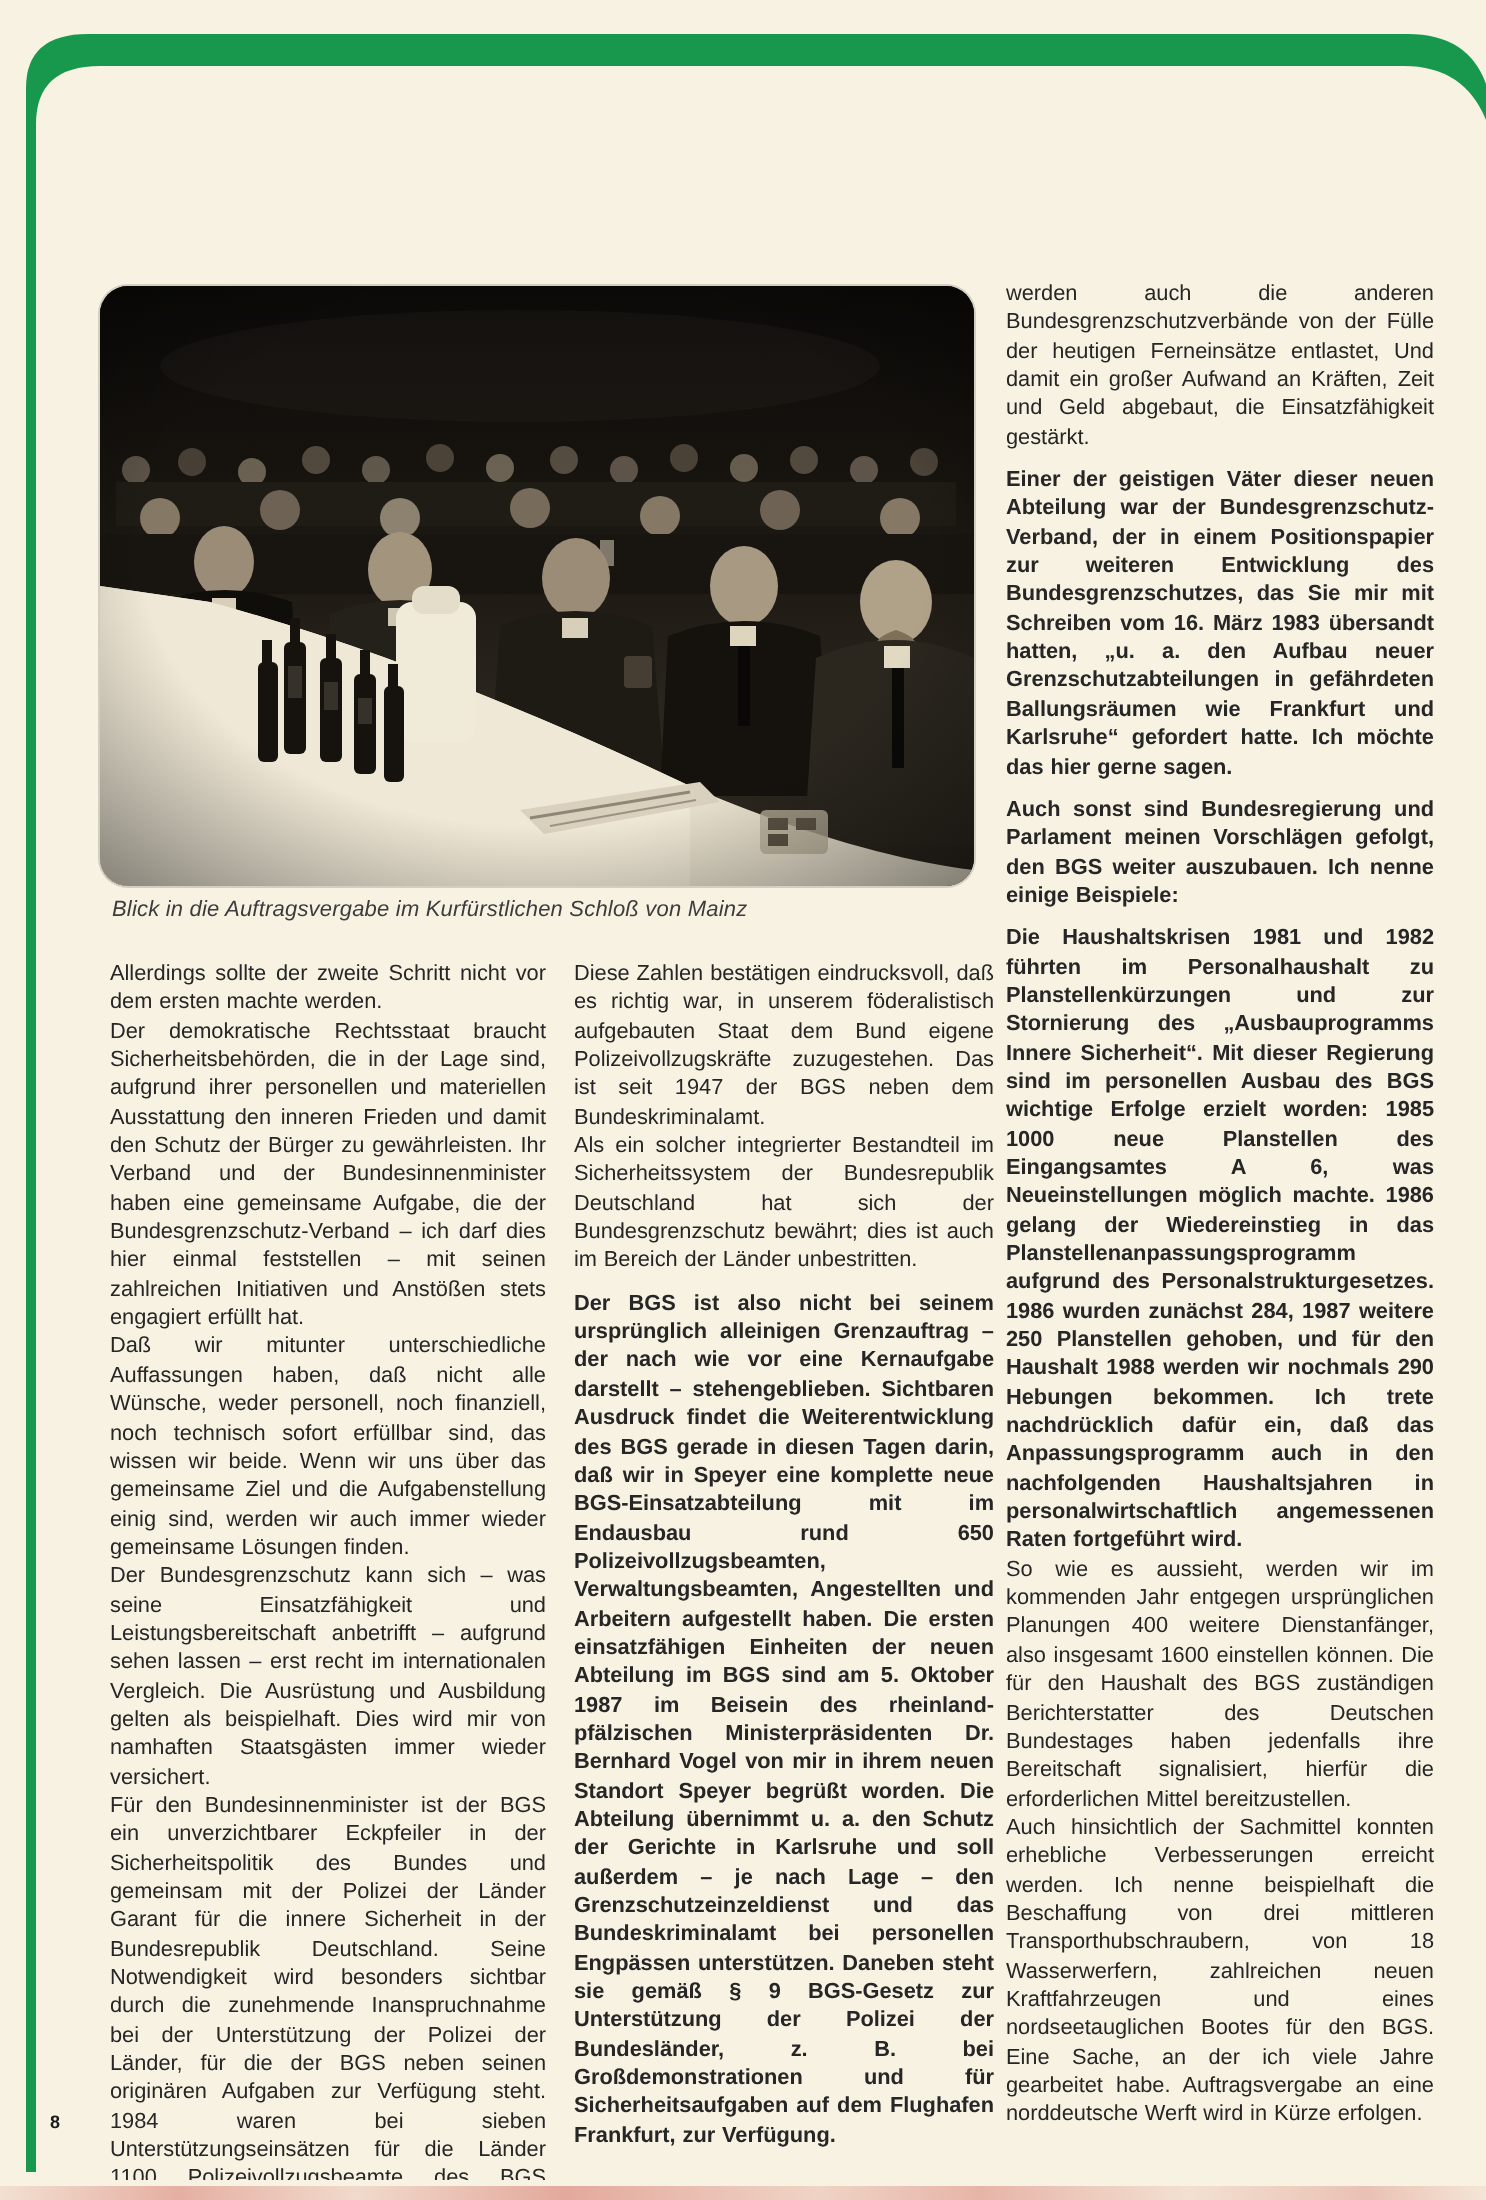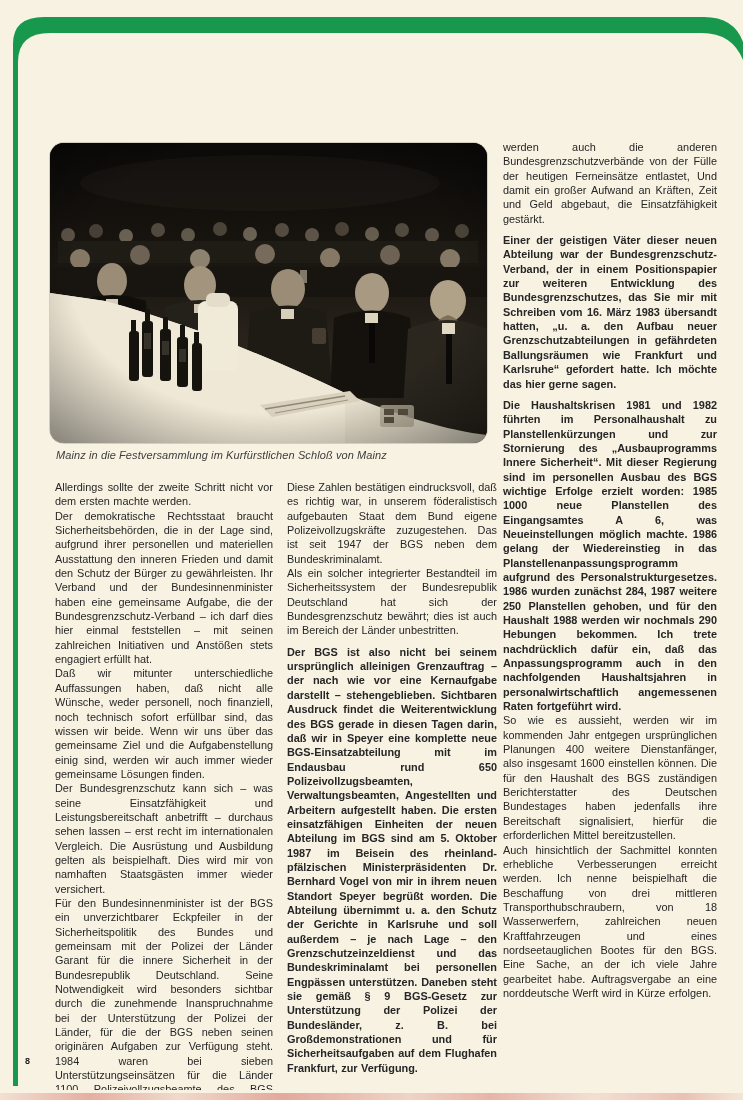--- a/index.html
+++ b/index.html
@@ -150,40 +150,41 @@
     <path d="M215,266 L295,253" stroke="#8f8674" stroke-width="1.4" fill="none"></path>
     <path d="M225,270 L298,257" stroke="#9c9280" stroke-width="1" fill="none"></path>
     <rect x="330" y="262" width="34" height="22" rx="3" fill="#b9b09b" opacity="0.8"></rect>
     <rect x="334" y="266" width="10" height="6" fill="#5c5344"></rect>
     <rect x="348" y="266" width="10" height="6" fill="#5c5344"></rect>
     <rect x="334" y="274" width="10" height="6" fill="#5c5344"></rect>
     <rect x="0" y="0" width="437" height="300" fill="url(#vig)"></rect>
   </svg>
 </div>
 
-<div class="caption">Mainz in die Festversammlung im Kurfürstlichen Schloß von Mainz</div>
+<div class="caption">Blick in die Auftragsvergabe im Kurfürstlichen Schloß von Mainz</div>
 
 <div id="col1" class="col">
   <p>Allerdings sollte der zweite Schritt nicht vor dem ersten machte werden.</p>
   <p>Der demokratische Rechtsstaat braucht Sicherheitsbehörden, die in der Lage sind, aufgrund ihrer personellen und materiellen Ausstattung den inneren Frieden und damit den Schutz der Bürger zu gewährleisten. Ihr Verband und der Bundesinnenminister haben eine gemeinsame Aufgabe, die der Bundesgrenzschutz-Verband – ich darf dies hier einmal feststellen – mit seinen zahlreichen Initiativen und Anstößen stets engagiert erfüllt hat.</p>
   <p>Daß wir mitunter unterschiedliche Auffassungen haben, daß nicht alle Wünsche, weder personell, noch finanziell, noch technisch sofort erfüllbar sind, das wissen wir beide. Wenn wir uns über das gemeinsame Ziel und die Aufgabenstellung einig sind, werden wir auch immer wieder gemeinsame Lösungen finden.</p>
-  <p>Der Bundesgrenzschutz kann sich – was seine Einsatzfähigkeit und Leistungsbereitschaft anbetrifft – durchaus sehen lassen – erst recht im internationalen Vergleich. Die Ausrüstung und Ausbildung gelten als beispielhaft. Dies wird mir von namhaften Staatsgästen immer wieder versichert.</p>
+  <p>Der Bundesgrenzschutz kann sich – was seine Einsatzfähigkeit und Leistungsbereitschaft anbetrifft – aufgrund sehen lassen – erst recht im internationalen Vergleich. Die Ausrüstung und Ausbildung gelten als beispielhaft. Dies wird mir von namhaften Staatsgästen immer wieder versichert.</p>
   <p>Für den Bundesinnenminister ist der BGS ein unverzichtbarer Eckpfeiler in der Sicherheitspolitik des Bundes und gemeinsam mit der Polizei der Länder Garant für die innere Sicherheit in der Bundesrepublik Deutschland. Seine Notwendigkeit wird besonders sichtbar durch die zunehmende Inanspruchnahme bei der Unterstützung der Polizei der Länder, für die der BGS neben seinen originären Aufgaben zur Verfügung steht. 1984 waren bei sieben Unterstützungseinsätzen für die Länder 1100 Polizeivollzugsbeamte des BGS beteiligt, 1985 waren es bereits 18 Einsätze</p>
 </div>
 
 <div id="col2" class="col">
   <p>Diese Zahlen bestätigen eindrucksvoll, daß es richtig war, in unserem föderalistisch aufgebauten Staat dem Bund eigene Polizeivollzugskräfte zuzugestehen. Das ist seit 1947 der BGS neben dem Bundeskriminalamt.</p>
   <p>Als ein solcher integrierter Bestandteil im Sicherheitssystem der Bundesrepublik Deutschland hat sich der Bundesgrenzschutz bewährt; dies ist auch im Bereich der Länder unbestritten.</p>
   <p class="gap">Der BGS ist also nicht bei seinem ursprünglich alleinigen Grenzauftrag – der nach wie vor eine Kernaufgabe darstellt – stehengeblieben. Sichtbaren Ausdruck findet die Weiterentwicklung des BGS gerade in diesen Tagen darin, daß wir in Speyer eine komplette neue BGS-Einsatzabteilung mit im Endausbau rund 650 Polizeivollzugsbeamten, Verwaltungsbeamten, Angestellten und Arbeitern aufgestellt haben. Die ersten einsatzfähigen Einheiten der neuen Abteilung im BGS sind am 5. Oktober 1987 im Beisein des rheinland-pfälzischen Ministerpräsidenten Dr. Bernhard Vogel von mir in ihrem neuen Standort Speyer begrüßt worden. Die Abteilung übernimmt u. a. den Schutz der Gerichte in Karlsruhe und soll außerdem – je nach Lage – den Grenzschutzeinzeldienst und das Bundeskriminalamt bei personellen Engpässen unterstützen. Daneben steht sie gemäß § 9 BGS-Gesetz zur Unterstützung der Polizei der Bundesländer, z. B. bei Großdemonstrationen und für Sicherheitsaufgaben auf dem Flughafen Frankfurt, zur Verfügung.</p>
 
 </div>
 
 <div id="col3" class="col">
   <p>werden auch die anderen Bundesgrenzschutzverbände von der Fülle der heutigen Ferneinsätze entlastet, Und damit ein großer Aufwand an Kräften, Zeit und Geld abgebaut, die Einsatzfähigkeit gestärkt.</p>
   <p class="gap">Einer der geistigen Väter dieser neuen Abteilung war der Bundesgrenzschutz-Verband, der in einem Positionspapier zur weiteren Entwicklung des Bundesgrenzschutzes, das Sie mir mit Schreiben vom 16. März 1983 übersandt hatten, „u. a. den Aufbau neuer Grenzschutzabteilungen in gefährdeten Ballungsräumen wie Frankfurt und Karlsruhe“ gefordert hatte. Ich möchte das hier gerne sagen.</p>
+  <p class="gap">Auch sonst sind Bundesregierung und Parlament meinen Vorschlägen gefolgt, den BGS weiter auszubauen. Ich nenne einige Beispiele:</p>
   <p class="gap">Die Haushaltskrisen 1981 und 1982 führten im Personalhaushalt zu Planstellenkürzungen und zur Stornierung des „Ausbauprogramms Innere Sicherheit“. Mit dieser Regierung sind im personellen Ausbau des BGS wichtige Erfolge erzielt worden: 1985 1000 neue Planstellen des Eingangsamtes A 6, was Neueinstellungen möglich machte. 1986 gelang der Wiedereinstieg in das Planstellenanpassungsprogramm aufgrund des Personalstrukturgesetzes. 1986 wurden zunächst 284, 1987 weitere 250 Planstellen gehoben, und für den Haushalt 1988 werden wir nochmals 290 Hebungen bekommen. Ich trete nachdrücklich dafür ein, daß das Anpassungsprogramm auch in den nachfolgenden Haushaltsjahren in personalwirtschaftlich angemessenen Raten fortgeführt wird.</p>
   <p>So wie es aussieht, werden wir im kommenden Jahr entgegen ursprünglichen Planungen 400 weitere Dienstanfänger, also insgesamt 1600 einstellen können. Die für den Haushalt des BGS zuständigen Berichterstatter des Deutschen Bundestages haben jedenfalls ihre Bereitschaft signalisiert, hierfür die erforderlichen Mittel bereitzustellen.</p>
   <p>Auch hinsichtlich der Sachmittel konnten erhebliche Verbesserungen erreicht werden. Ich nenne beispielhaft die Beschaffung von drei mittleren Transporthubschraubern, von 18 Wasserwerfern, zahlreichen neuen Kraftfahrzeugen und eines nordseetauglichen Bootes für den BGS. Eine Sache, an der ich viele Jahre gearbeitet habe. Auftragsvergabe an eine norddeutsche Werft wird in Kürze erfolgen.</p>
 
 </div>
 
 <div class="page-num">8</div>
 
 <div class="bottom-artifact"></div>
 

